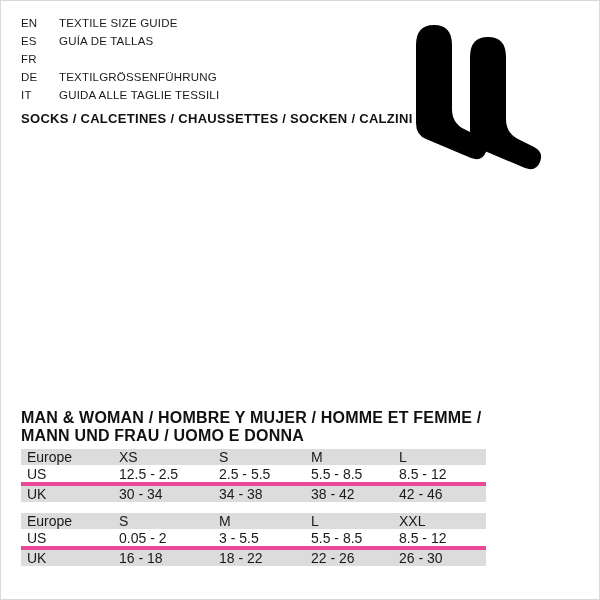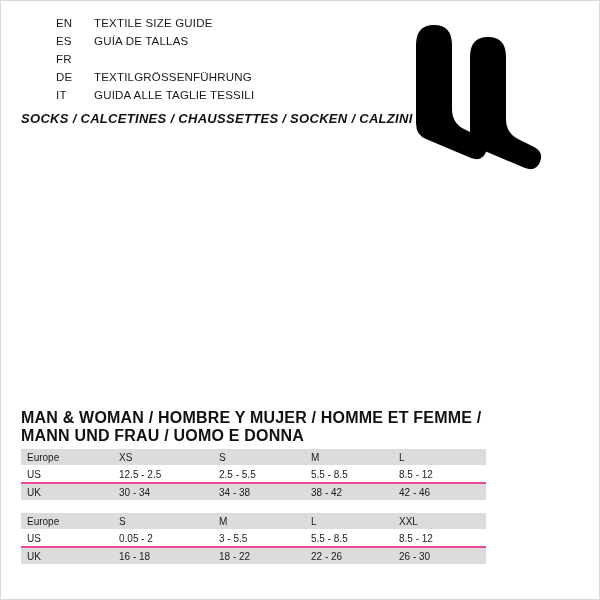--- a/index.html
+++ b/index.html
@@ -33,35 +33,33 @@
     display: flex;
     align-items: baseline;
     height: 18px;
     font-size: 11.5px;
     letter-spacing: 0.2px;
   }
   .lang-code {
     width: 38px;
     flex: 0 0 38px;
     color: #1a1a1a;
-    margin-left: 35px;
   }
   .lang-text {
     color: #1a1a1a;
   }
 
   .socks-title {
     position: absolute;
     left: 20px;
     top: 110px;
     font-size: 13px;
     font-weight: bold;
     letter-spacing: 0.3px;
     color: #111111;
-    font-style: italic;
   }
 
   
   .sock-art {
     position: absolute;
     left: 405px;
     top: 18px;
     width: 175px;
     height: 160px;
   }
@@ -82,31 +80,31 @@
     color: #111111;
     margin-bottom: 4px;
   }
 
   table {
     border-collapse: collapse;
     width: 465px;
     table-layout: fixed;
   }
   td {
-    font-size: 10px;
+    font-size: 14px;
     height: 16px;
     padding: 0 0 0 6px;
     color: #1a1a1a;
     border-bottom: 1px solid #ffffff;
     white-space: nowrap;
     margin-left: 8px;
   }
   tr.shaded td { background: #dcdcdc; }
   tr.plain td  { background: #ffffff; }
-  tr.plain td { border-bottom: 2px solid #ec4899; }
+  tr.plain td { border-bottom: 4px solid #ec4899; }
 
   col.c0 { width: 92px; }
   col.c1 { width: 100px; }
   col.c2 { width: 92px; }
   col.c3 { width: 88px; }
   col.c4 { width: 93px; }
 </style>
 </head>
 <body>
 

